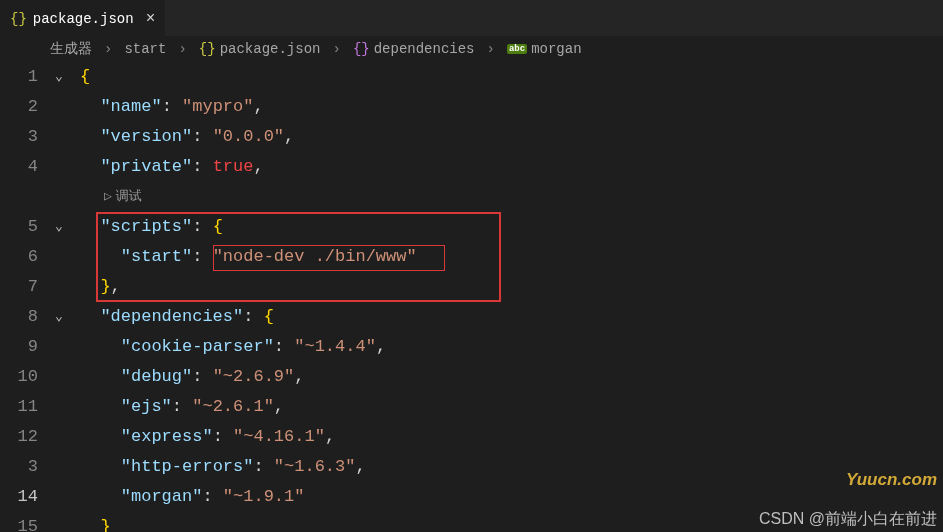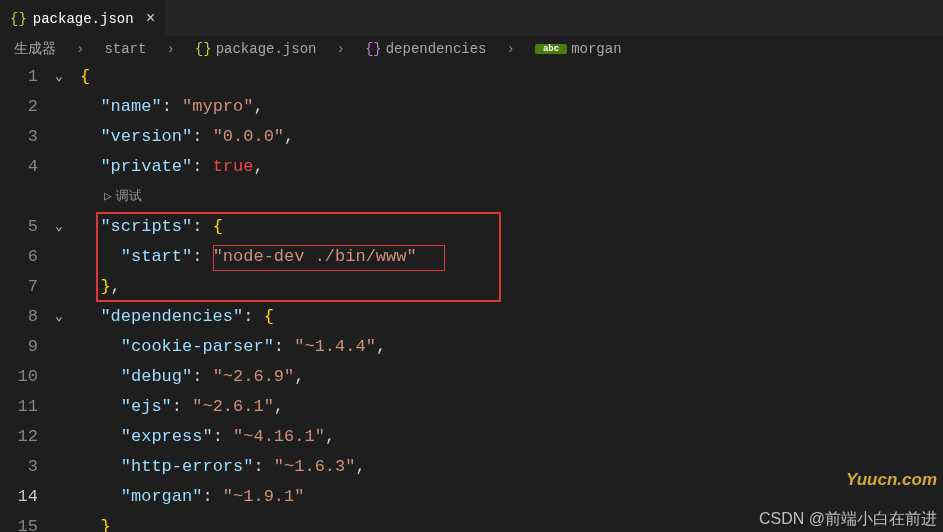--- a/index.html
+++ b/index.html
@@ -38,31 +38,32 @@
       font-size: 16px;
       padding-left: 6px;
     }
     .breadcrumb {
       height: 26px;
       display: flex;
       align-items: center;
       padding-left: 14px;
       font-size: 14px;
       color: #a6a6a6;
-      gap: 20px;
+      gap: 12px;
+      margin-left: 36px;
     }
     .crumb { display: flex; align-items: center; gap: 4px; }
     .crumb-sep { color: #888; }
     .crumb-icon-yellow { color: #cbcb41; }
     .crumb-icon-purple { color: #c678dd; }
     .crumb-icon-abc {
       background: #4d7c0f;
       color: #fff;
       font-size: 9px;
-      padding: 0 8px;
+      padding: 0 2px;
       border-radius: 2px;
       font-weight: bold;
     }
     .editor {
       position: relative;
       font-size: 17px;
       line-height: 30px;
     }
     .line {
       display: flex;

